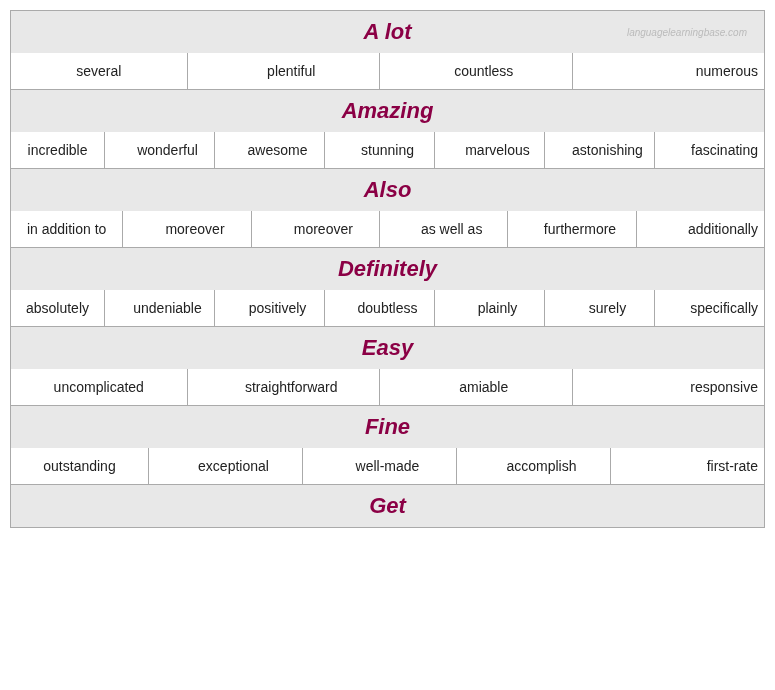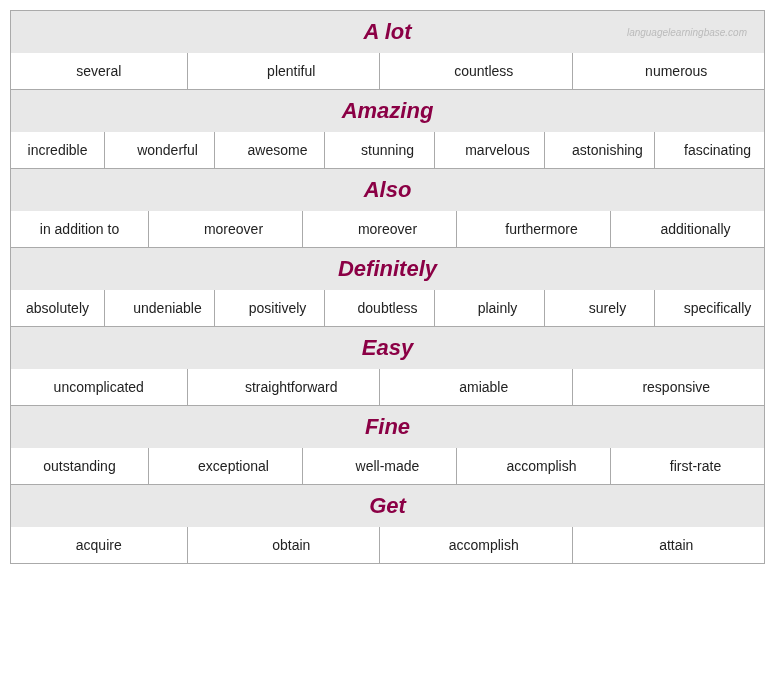--- a/index.html
+++ b/index.html
@@ -50,20 +50,21 @@
       flex: 1;
       border-right: 1px solid #aaa;
       padding: 10px 6px;
       text-align: center;
       font-size: 14px;
       color: #222;
       background: #fff;
     }
     .word-cell:last-child {
       border-right: none;
+      text-align: right;
     }
   </style>
 </head>
 <body>
 
 <div class="container">
 <div class="section">
       <div class="section-header"><span class="section-title">A lot</span><span class="watermark">languagelearningbase.com</span></div>
       <div class="words-row">
         <div class="word-cell">several</div>
@@ -83,20 +84,21 @@
         <div class="word-cell">astonishing</div>
         <div class="word-cell">fascinating</div>
       </div>
     </div>
     <div class="section">
       <div class="section-header"><span class="section-title">Also</span></div>
       <div class="words-row">
         <div class="word-cell">in addition to</div>
         <div class="word-cell">moreover</div>
         <div class="word-cell">moreover</div>
+        <div class="word-cell">as well as</div>
         <div class="word-cell">furthermore</div>
         <div class="word-cell">additionally</div>
       </div>
     </div>
     <div class="section">
       <div class="section-header"><span class="section-title">Definitely</span></div>
       <div class="words-row">
         <div class="word-cell">absolutely</div>
         <div class="word-cell">undeniable</div>
         <div class="word-cell">positively</div>
@@ -120,20 +122,14 @@
       <div class="words-row">
         <div class="word-cell">outstanding</div>
         <div class="word-cell">exceptional</div>
         <div class="word-cell">well-made</div>
         <div class="word-cell">accomplish</div>
         <div class="word-cell">first-rate</div>
       </div>
     </div>
     <div class="section">
       <div class="section-header"><span class="section-title">Get</span></div>
-      <div class="words-row">
-        <div class="word-cell">acquire</div>
-        <div class="word-cell">obtain</div>
-        <div class="word-cell">accomplish</div>
-        <div class="word-cell">attain</div>
-      </div>
     </div>
   </div>
 
 </body></html>

